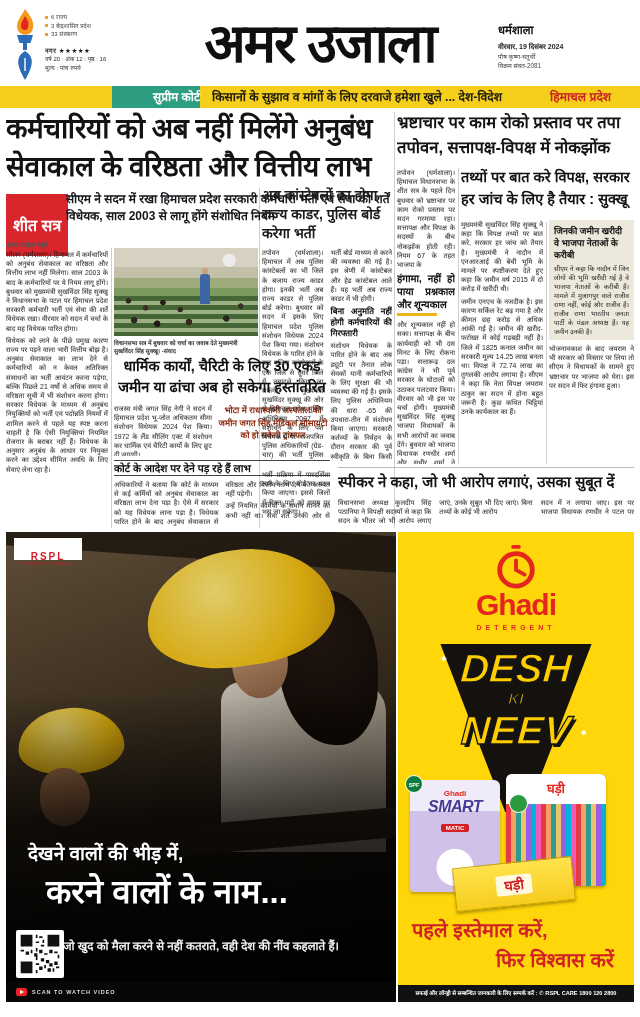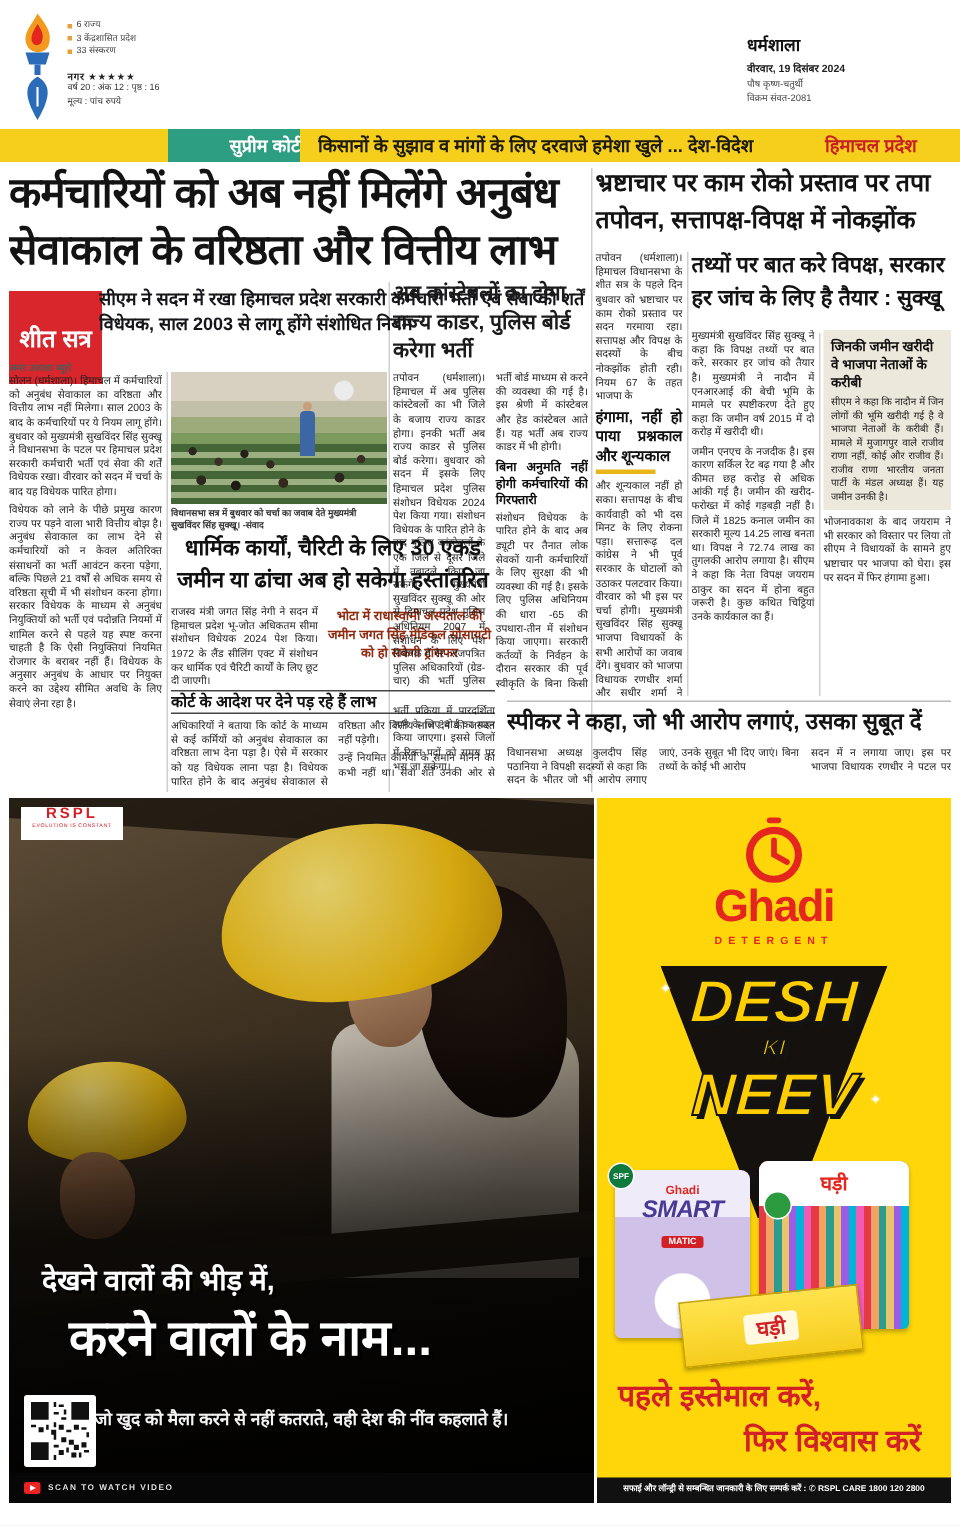--- a/index.html
+++ b/index.html
@@ -87,21 +87,21 @@
 [data-name="rspl-workers-ad"]{position:absolute;left:6px;top:532px;width:390px;height:470px;overflow:hidden;background:linear-gradient(160deg,#6b5840 0%,#4a3b28 30%,#241c12 65%,#0c0a07 100%)}
 [data-name="roof-beam"]{position:absolute;left:-20px;top:-8px;width:460px;height:36px;background:#17110b;opacity:.75;transform:rotate(4deg)}
 [data-name="worker-kurta"]{position:absolute;left:215px;top:150px;width:165px;height:170px;background:linear-gradient(120deg,#d4ccbf,#a99e8d 70%);border-radius:20px 30px 0 0}
 [data-name="worker-hair"]{position:absolute;left:272px;top:58px;width:100px;height:155px;background:radial-gradient(circle at 40% 30%,#241812,#120b07 75%);border-radius:45% 55% 40% 60%}
 [data-name="worker-face"]{position:absolute;left:226px;top:94px;width:56px;height:72px;background:linear-gradient(160deg,#cfa37d,#8a5f42);border-radius:46% 54% 50% 50%}
 [data-name="worker-helmet"]{position:absolute;left:140px;top:18px;width:188px;height:116px;background:radial-gradient(circle at 38% 32%,#ffe878,#f2bf12 62%,#c79307);border-radius:50% 50% 46% 46%/60% 60% 42% 42%;transform:rotate(-8deg)}
 [data-name="worker2-helmet"]{position:absolute;left:12px;top:176px;width:106px;height:66px;background:radial-gradient(circle at 40% 30%,#ffe univers878,#f2bf12 60%,#c79307);background:radial-gradient(circle at 40% 30%,#ffe878,#f2bf12 60%,#c79307);border-radius:50% 50% 46% 46%/62% 62% 40% 40%;transform:rotate(-4deg)}
 [data-name="worker2-face"]{position:absolute;left:34px;top:236px;width:50px;height:58px;background:linear-gradient(160deg,#b57f54,#7c5334);border-radius:46% 54% 52% 48%}
 [data-name="work-bench"]{position:absolute;left:-12px;top:292px;width:420px;height:30px;background:#32281a;transform:rotate(-5deg)}
 [data-name="photo-vignette"]{position:absolute;inset:0;background:linear-gradient(180deg,rgba(0,0,0,.12) 0 34%,rgba(0,0,0,.72) 62%,rgba(0,0,0,.93) 100%)}
-[data-name="rspl-logo"]{position:absolute;left:8px;top:6px;width:68px;height:22px;background:#fff;border-radius:0;text-align:center;padding-top:0}
+[data-name="rspl-logo"]{position:absolute;left:8px;top:6px;width:68px;height:22px;background:#fff;border-radius:0;text-align:center;padding-top:14px}
 [data-name="rspl-logo-text"]{font-size:10px;font-weight:900;color:#D31F26;letter-spacing:2px;line-height:10px}
 [data-name="rspl-logo-tagline"]{font-size:3.5px;color:#D31F26;letter-spacing:.4px;line-height:5px}
 [data-name="ad-line-1"]{position:absolute;left:22px;top:308px;font-size:19px;font-weight:800;color:#fff;text-shadow:2px 2px 0 rgba(0,0,0,.85)}
 [data-name="ad-line-2"]{position:absolute;left:40px;top:336px;width:344px;font-size:33px;font-weight:900;color:#fff;text-shadow:3px 3px 0 rgba(0,0,0,.85);white-space:nowrap}
 [data-name="ad-line-3"]{position:absolute;left:0;top:388px;width:100%;text-align:center;font-size:12px;font-weight:800;color:#f2f2f2;text-shadow:1px 1px 0 rgba(0,0,0,.8)}
 [data-name="ad-line-4"]{position:absolute;left:0;top:406px;width:100%;text-align:center;font-size:11.6px;font-weight:800;color:#f2f2f2;text-shadow:1px 1px 0 rgba(0,0,0,.8)}
 [data-name="qr-code"]{position:absolute;left:10px;top:398px;width:48px;height:48px;background:#fff;padding:3px;border-radius:2px}
 [data-name="scan-strip"]{position:absolute;left:0;bottom:0;width:100%;height:20px;background:#070707;display:flex;align-items:center;gap:5px;padding-left:10px}
 [data-name="youtube-icon"]{width:11px;height:8px;background:#E22;border-radius:2px;position:relative;flex:none}
 [data-name="youtube-icon"]::after{content:"";position:absolute;left:4px;top:2px;border-left:4px solid #fff;border-top:2px solid rgba(0,0,0,0);border-bottom:2px solid rgba(0,0,0,0)}
@@ -157,20 +157,21 @@
       </div>
     <div class="stat" data-name="stat-line">
         <span class="bullet" data-name="bullet-icon"></span>
         <span data-name="stat-text">33 संस्करण</span>
       </div>
     <div data-name="city-stars">नगर ★★★★★</div>
     <div data-name="issue-line">वर्ष 20 : अंक 12 : पृष्ठ : 16</div>
     <div data-name="price-line">मूल्य : पांच रुपये</div>
   </div>
 
+  <h1 data-name="paper-title">अमर उजाला</h1>
 
   <div data-name="dateline">
     <div data-name="edition-city">धर्मशाला</div>
     <div data-name="date-line">वीरवार, 19 दिसंबर 2024</div>
     <div data-name="panchang-line">पौष कृष्ण-चतुर्थी</div>
     <div data-name="samvat-line">विक्रम संवत-2081</div>
   </div>
 
   <div data-name="ticker-bar">
     <span data-name="ticker-tag">सुप्रीम कोर्ट</span>

